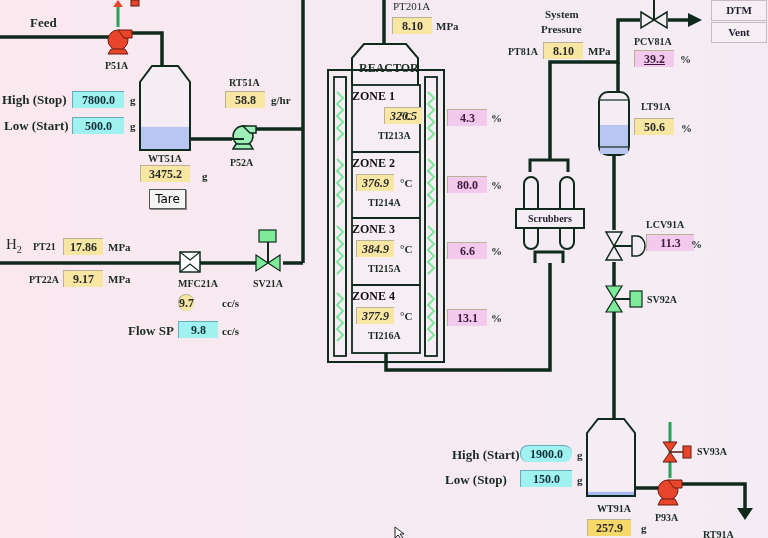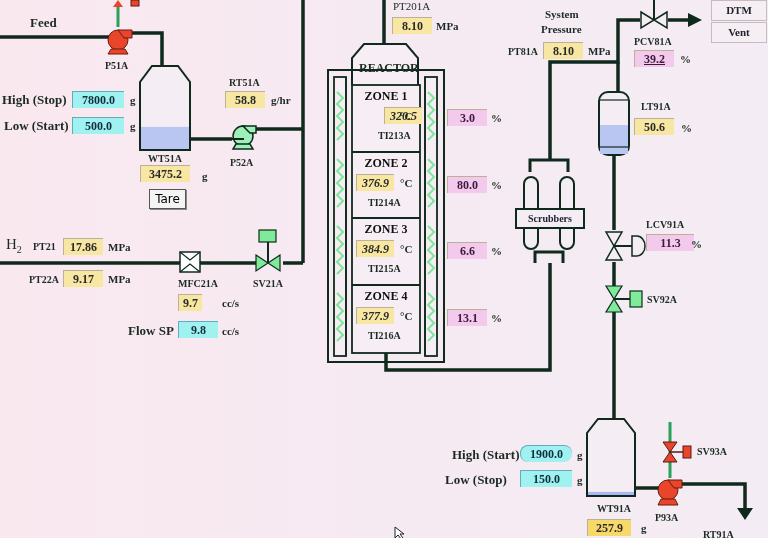--- a/index.html
+++ b/index.html
@@ -8,21 +8,21 @@
   svg.pid{position:absolute;left:0;top:0;}
   .lbl{position:absolute;font-weight:bold;font-size:11px;color:#1b2a22;white-space:nowrap;}
   .lbl.big{font-size:13px;}
   .unit{position:absolute;font-weight:bold;font-size:11px;color:#1b2a22;white-space:nowrap;}
   .box{position:absolute;height:17px;line-height:17px;text-align:center;font-size:12px;font-weight:bold;color:#2a2a2a;box-sizing:border-box;border-top:1px solid #b9b19a;border-left:1px solid #b9b19a;}
   .yel{background:#f7e7a2;}
   .pink{background:#f3c9ec;color:#3a1a40;}
   .cyan{background:#9ff2ef;color:#103040;border-color:#6ab;}
   .btn{position:absolute;border:1px solid #555;background:#f4f4f4;font-family:"DejaVu Sans",sans-serif;font-size:12px;text-align:center;box-shadow:1px 1px 0 #888;}
   .panel{position:absolute;background:#f5eef2;border:1px solid #c9b9c2;font-weight:bold;font-size:11px;text-align:center;color:#223;}
-  .zone-title{position:absolute;font-weight:bold;font-size:12px;color:#111;width:68px;text-align:center;}
+  .zone-title{position:absolute;font-weight:bold;font-size:12px;color:#111;width:68px;}
   .cursor{position:absolute;}
 </style>
 </head>
 <body>
 
 <div id="canvas">
 
 <svg class="pid" width="768" height="538" viewBox="0 0 768 538">
   <g fill="none" stroke="#0f2a1c" stroke-width="3.5">
 
@@ -191,39 +191,39 @@
 <div class="lbl big" style="left:6px;top:236px;font-size:15px;font-weight:normal;"><span>H</span><sub style="font-size:10px;">2</sub></div>
 <div class="lbl" style="left:33px;top:241px;font-size:10px;">PT21</div>
 <div class="box yel" style="left:63px;top:238px;width:40px;">17.86</div>
 <div class="unit" style="left:108px;top:241px;">MPa</div>
 
 <div class="lbl" style="left:29px;top:274px;font-size:10px;">PT22A</div>
 <div class="box yel" style="left:63px;top:270px;width:40px;">9.17</div>
 <div class="unit" style="left:108px;top:273px;">MPa</div>
 
 <div class="lbl" style="left:178px;top:278px;font-size:10px;">MFC21A</div>
-<div class="box yel" style="left:178px;top:294px;width:24px;">9.7</div>
+<div class="box yel" style="left:178px;top:294px;width:16px;border-radius:8px;">9.7</div>
 <div class="unit" style="left:222px;top:297px;">cc/s</div>
 <div class="lbl big" style="left:128px;top:323px;">Flow SP</div>
 <div class="box cyan" style="left:178px;top:321px;width:40px;">9.8</div>
 <div class="unit" style="left:222px;top:325px;">cc/s</div>
 <div class="lbl" style="left:253px;top:278px;font-size:10px;">SV21A</div>
 
 <div class="lbl" style="left:393px;top:0px;font-size:11px;font-weight:normal;">PT201A</div>
 <div class="box yel" style="left:392px;top:17px;width:40px;">8.10</div>
 <div class="unit" style="left:436px;top:20px;">MPa</div>
 <div class="lbl big" style="left:359px;top:61px;font-size:12px;">REACTOR</div>
 
 <div id="zones">
       <div>
         <div class="zone-title" style="left:352px;top:89px;">ZONE 1</div>
         <div class="box yel" style="left:356px;top:107px;width:38px;font-style:italic;margin-left:28px;">320.5</div>
         <div class="unit" style="left:400px;top:110px;">°C</div>
         <div class="lbl" style="left:378px;top:130px;font-size:10px;">TI213A</div>
-        <div class="box pink" style="left:447px;top:109px;width:40px;">3.0</div>
+        <div class="box pink" style="left:447px;top:109px;width:40px;">4.3</div>
         <div class="unit" style="left:491px;top:112px;">%</div>
       </div>
       <div>
         <div class="zone-title" style="left:352px;top:156px;">ZONE 2</div>
         <div class="box yel" style="left:356px;top:174px;width:38px;font-style:italic;">376.9</div>
         <div class="unit" style="left:400px;top:177px;">°C</div>
         <div class="lbl" style="left:368px;top:197px;font-size:10px;">TI214A</div>
         <div class="box pink" style="left:447px;top:176px;width:40px;">80.0</div>
         <div class="unit" style="left:491px;top:179px;">%</div>
       </div>

